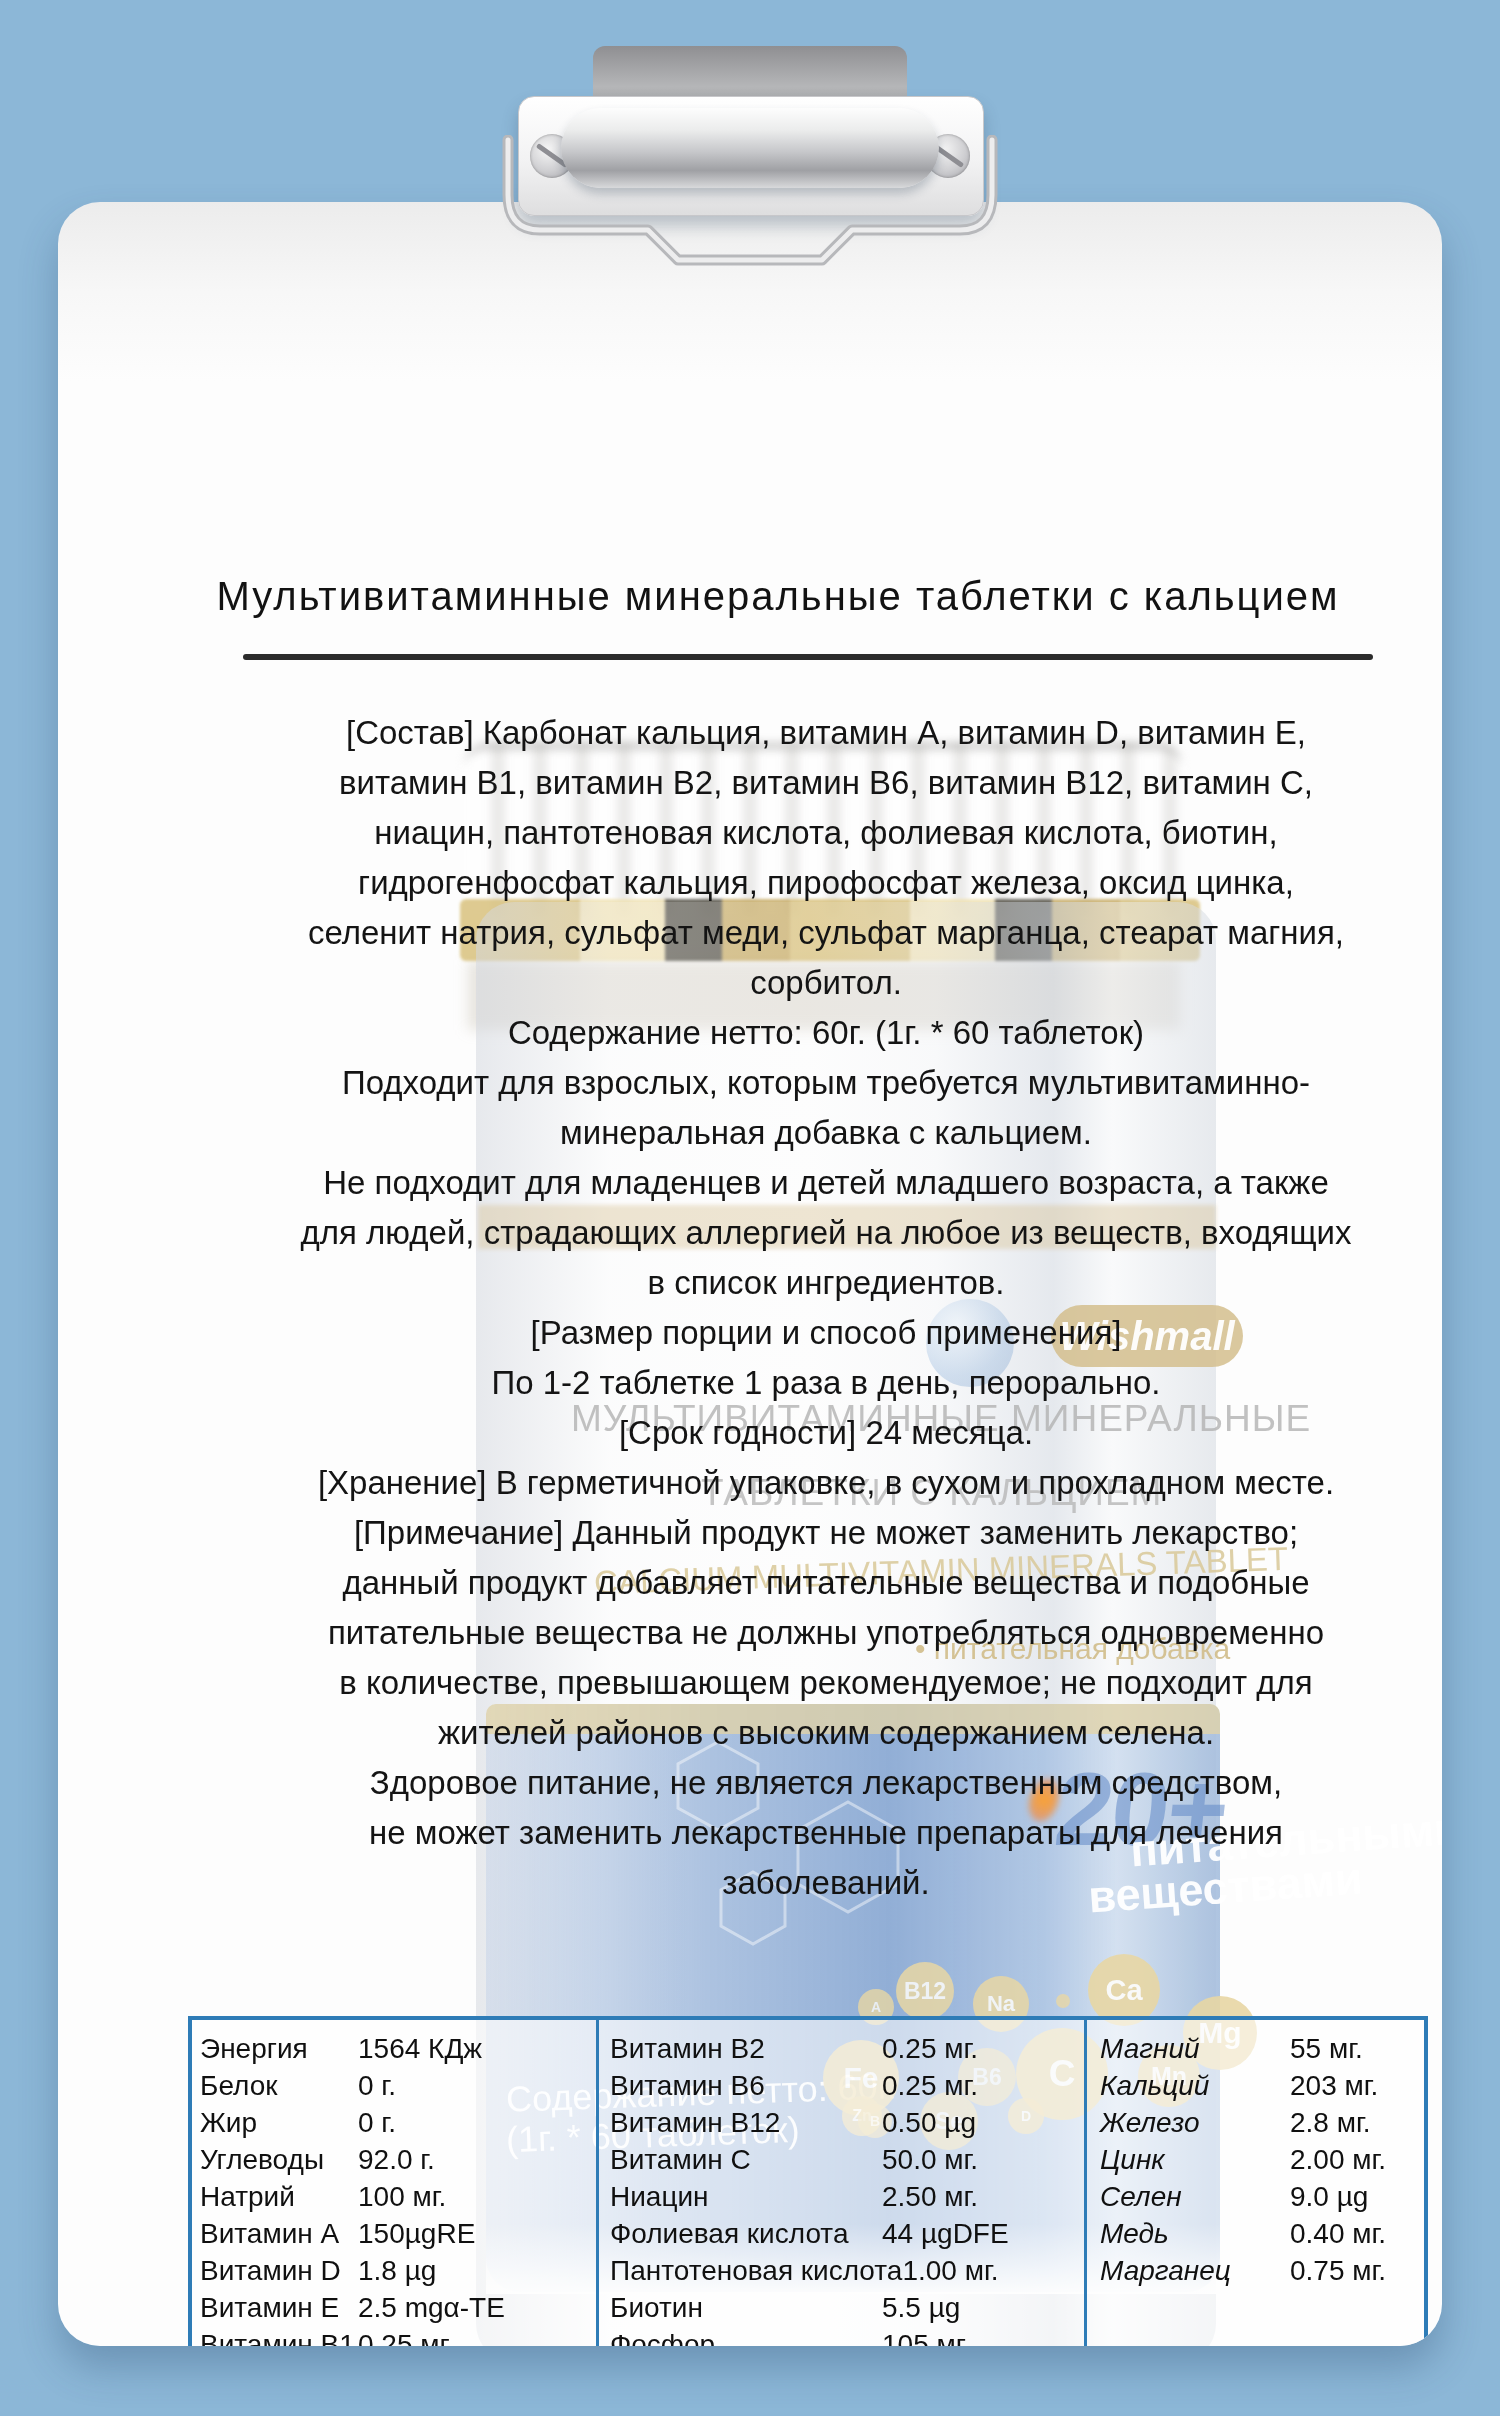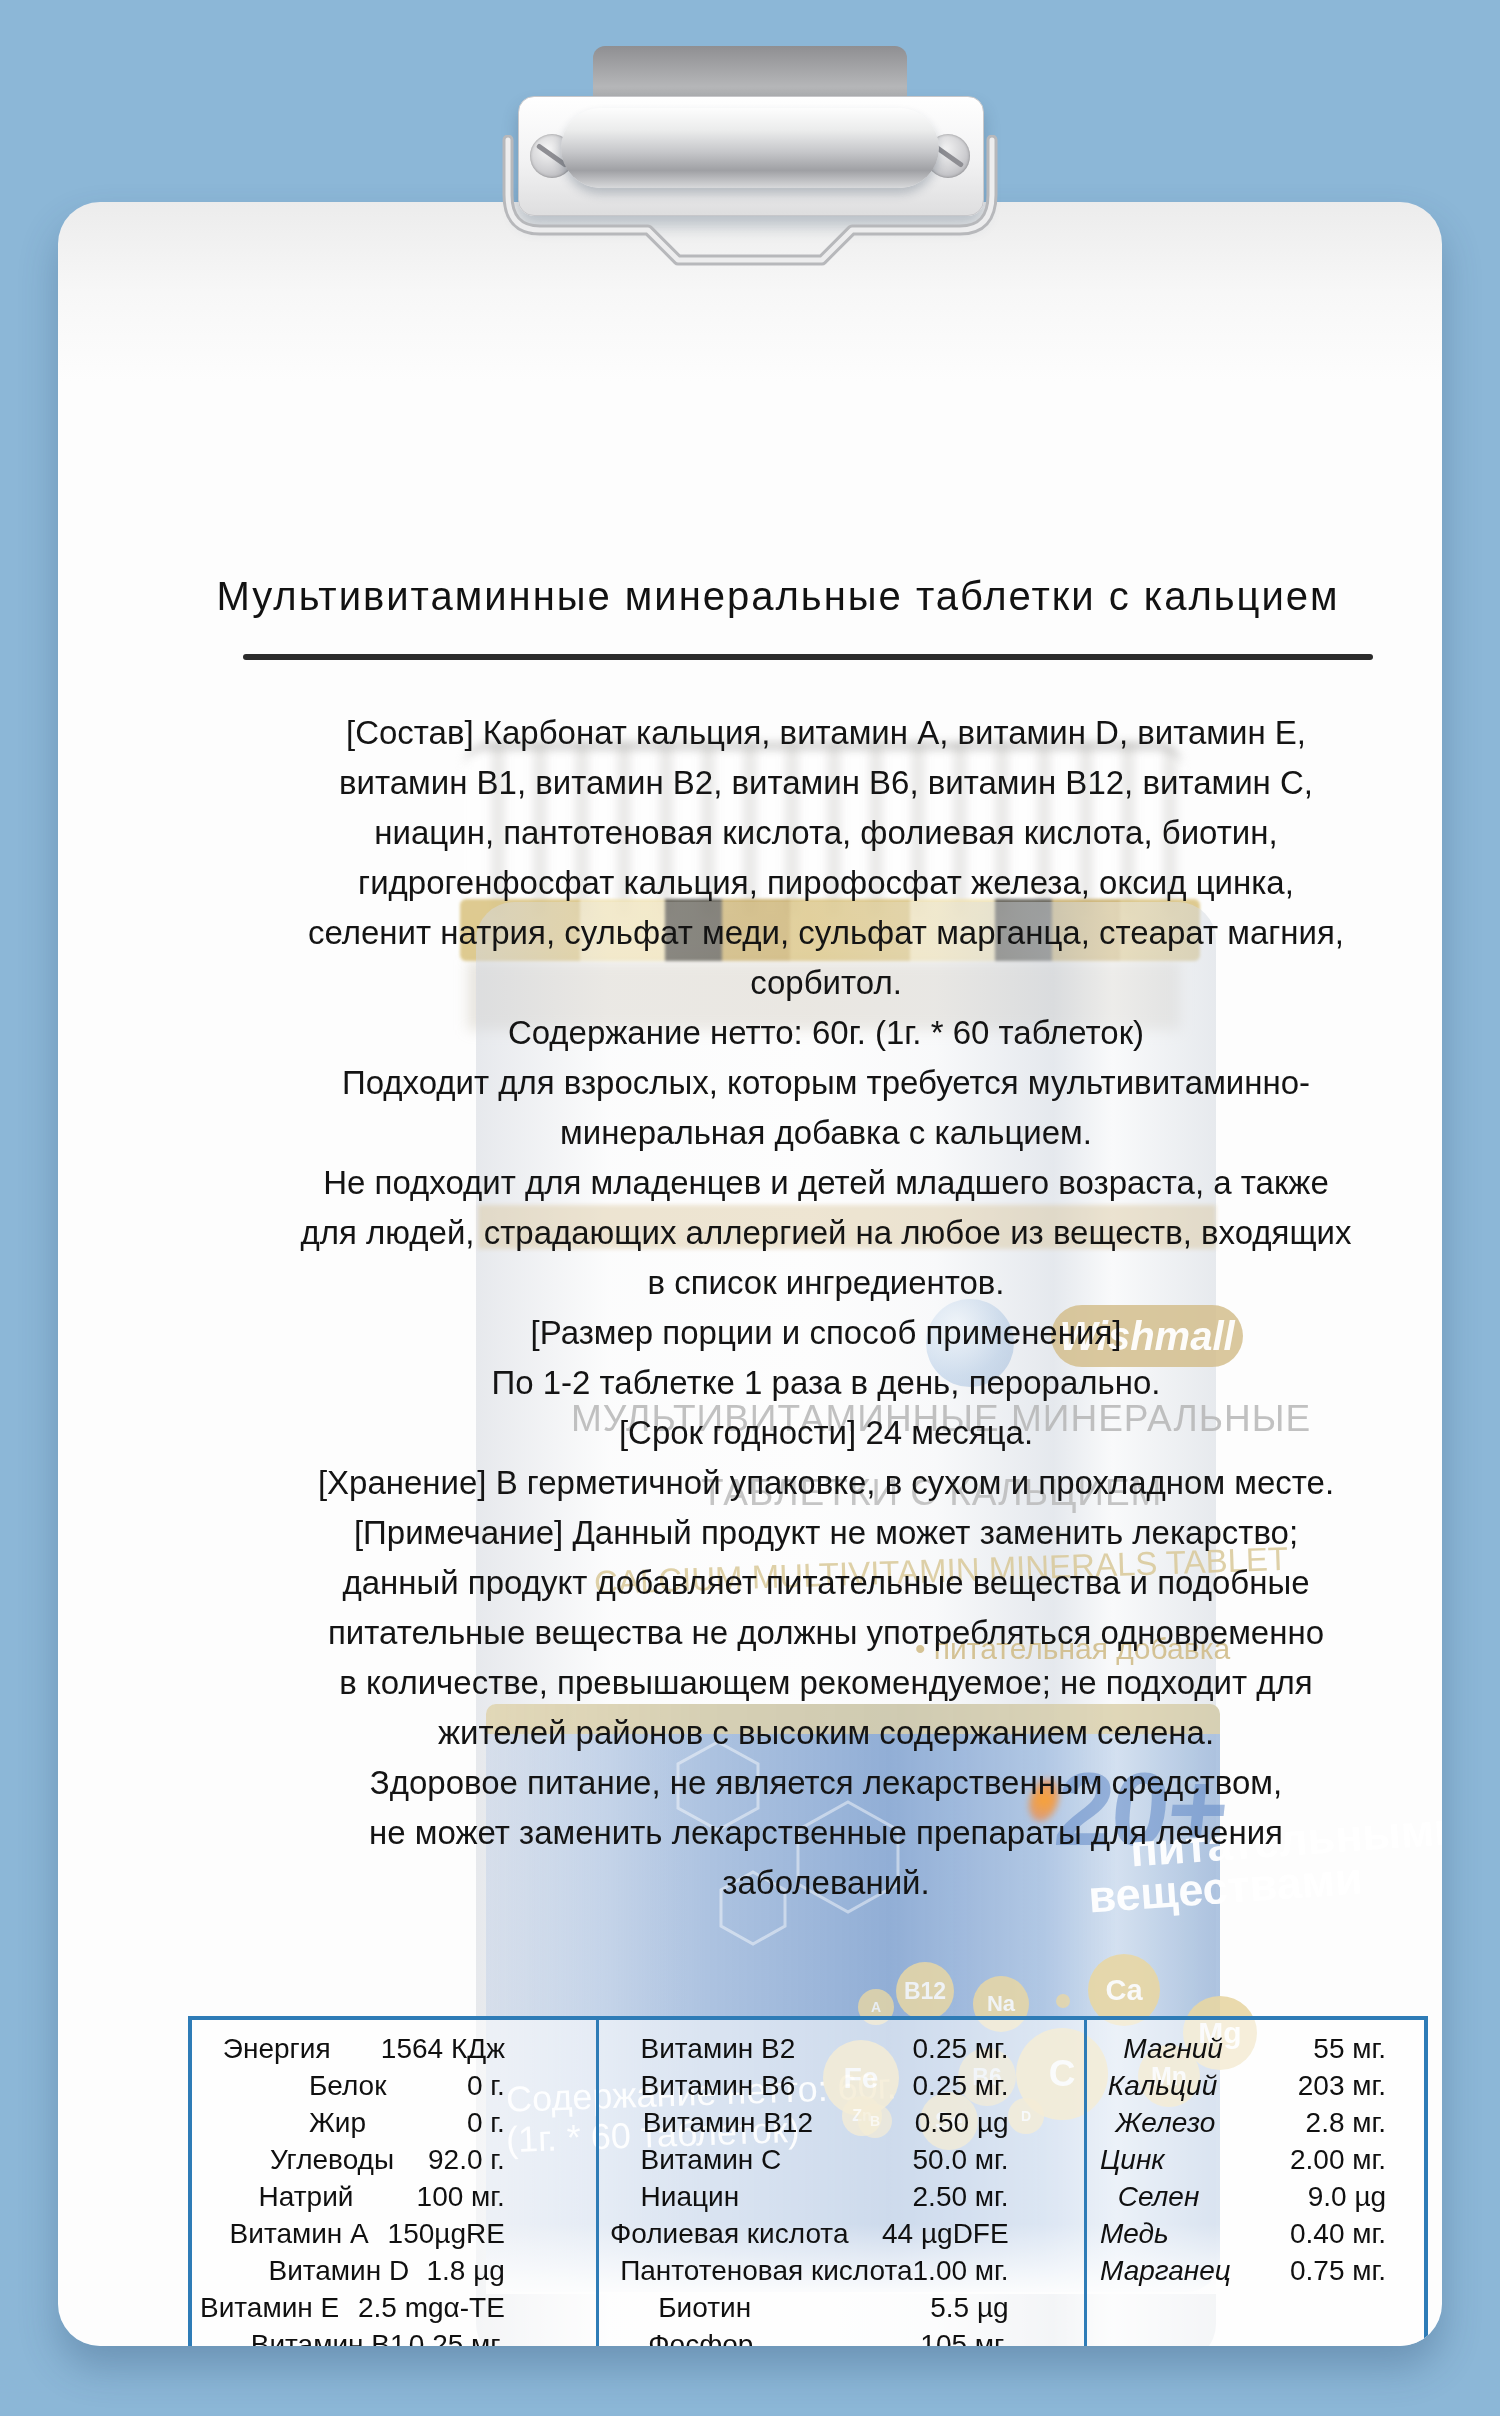--- a/index.html
+++ b/index.html
@@ -81,21 +81,21 @@
              background:linear-gradient(90deg,rgba(67,131,181,.95) 0 36%,rgba(103,155,197,.92) 45%,rgba(134,177,211,.9) 50%,
                         rgba(95,149,194,.9) 58%,rgba(108,158,201,.88) 78%,rgba(77,138,186,.92));
              display:flex;align-items:center;justify-content:center;}
   .nf-header span{color:#fff;font-size:41px;letter-spacing:1px;white-space:pre;}
   .nf-body{position:absolute;left:130px;top:1814px;width:1240px;height:378px;box-sizing:border-box;
            border:4px solid #2e7cb7;border-radius:0 0 26px 26px;background:rgba(255,255,255,.55);}
   .vline{position:absolute;top:0;width:3px;height:100%;background:#2e7cb7;}
   .v1{left:404px;} .v2{left:892px;}
   .nf-col{position:absolute;top:10px;font-size:28px;line-height:37px;color:#101010;}
   .nf-col.c1{left:8px;}  .nf-col.c2{left:418px;} .nf-col.c3{left:908px;}
-  .nf-row{display:flex;white-space:pre;justify-content:flex-end;}
+  .nf-row{display:flex;white-space:pre;}
   .c1 .nf-label{min-width:158px;} .c2 .nf-label{min-width:272px;} .c3 .nf-label{min-width:190px;font-style:italic;}
 </style>
 </head>
 <body>
 
 <div class="stage">
 
   <div class="board">
 
     <div>

